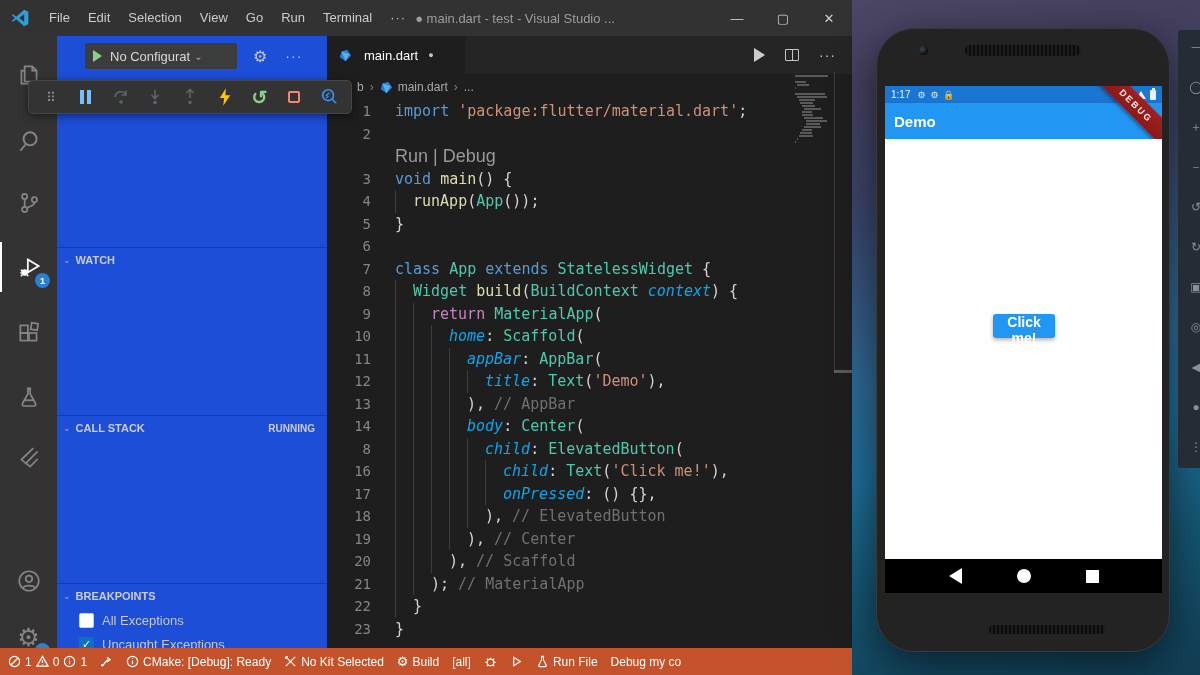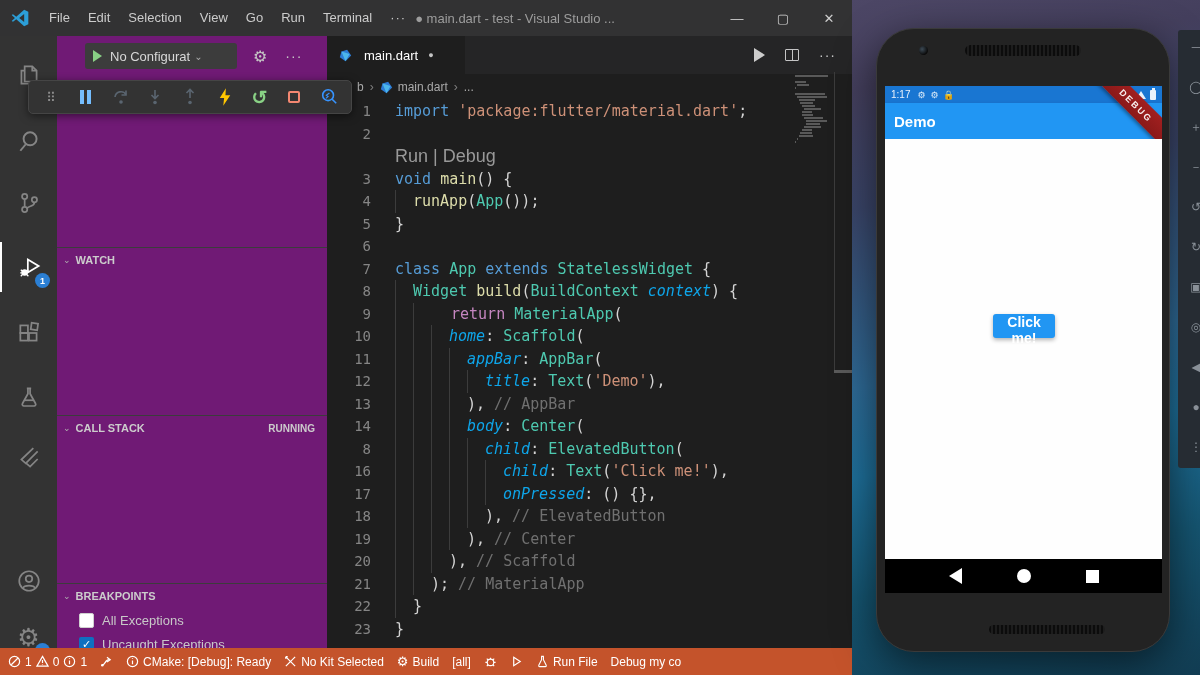--- a/index.html
+++ b/index.html
@@ -26,21 +26,21 @@
 
   
   .activitybar { position:absolute; left:0; top:36px; width:57px; height:612px; background:#333333; }
   .act-item { position:absolute; left:0; width:57px; height:50px; display:flex; align-items:center; justify-content:center; color:#858585; }
   .act-item.active { color:#ffffff; border-left:2px solid #ffffff; }
   .act-item svg { width:26px; height:26px; }
   .badge { position:absolute; right:7px; bottom:4px; min-width:15px; height:15px; border-radius:8px;
     background:#2b7fd4; color:#fff; font-size:9px; font-weight:bold; display:flex; align-items:center; justify-content:center; padding:0 3px; }
 
   
-  .sidebar { position:absolute; left:57px; top:36px; width:270px; height:612px; background:#701a75; }
+  .sidebar { position:absolute; left:57px; top:36px; width:270px; height:612px; background:#1d4ed8; }
   .debug-header { position:absolute; left:0; top:0; width:270px; height:40px; display:flex; align-items:center; }
   .config-box { display:flex; align-items:center; background:#3c3c3c; border-radius:3px; height:26px; margin-left:28px; padding:0 6px 0 8px; width:152px; }
   .play-green { width:0; height:0; border-left:9px solid #89d185; border-top:6px solid transparent; border-bottom:6px solid transparent; margin-right:8px; }
   .config-label { color:#d8d8d8; font-size:13px; white-space:nowrap; overflow:hidden; max-width:108px; }
   .config-chev { color:#aaa; font-size:10px; margin-left:4px; }
   .hdr-gear { color:#c5c5c5; font-size:16px; margin-left:16px; }
   .hdr-more { color:#c5c5c5; font-size:14px; margin-left:18px; letter-spacing:1px; }
 
   .section { position:absolute; left:0; width:270px; border-top:1px solid #3c3c3c; }
   .sec-head { height:24px; display:flex; align-items:center; color:#cccccc; font-size:11px; font-weight:bold; }
@@ -83,21 +83,21 @@
   .code-area { position:absolute; left:0; top:64px; width:460px; height:548px;
     font-family:"DejaVu Sans Mono", monospace; font-size:15px; }
   .code-row { display:flex; height:22.5px; line-height:22.5px; white-space:pre; }
   .ln { width:68px; text-align:right; padding-right:24px; color:#858585; font-size:14px; flex:none; }
   .lc { color:#d4d4d4; }
   .lens .lc { color:#999999; font-size:18px; font-family:"Liberation Sans", sans-serif; }
   .ind { display:inline-block; height:22.5px; vertical-align:top;
     background-image:linear-gradient(to right,#3c3c3c 1px,transparent 1px); background-size:18px 100%; }
   .tok-k { color:#569cd6; } .tok-t { color:#4ec9b0; } .tok-f { color:#dcdcaa; }
   .tok-s { color:#ce9178; } .tok-p { color:#d4d4d4; } .tok-v { color:#0ea5e9;font-style:italic; }
-  .tok-r { color:#c586c0;margin-left:20px; } .tok-c { color:#707070; }
+  .tok-r { color:#c586c0; } .tok-c { color:#707070; }
 
   .minimap { position:absolute; left:468px; top:36px; width:40px; height:90px; padding-top:3px; }
   .mm-bar { height:2px; margin-bottom:1px; background:#7a7a7a; opacity:.65; }
   .mm-border { position:absolute; left:507px; top:36px; width:1px; height:300px; background:#3c3c3c; }
   .editor-sash { position:absolute; left:507px; top:334px; width:18px; height:3px; background:#5a5a5a; }
 
   
   .statusbar { position:absolute; left:0; top:648px; width:852px; height:27px; background:#c4532b;
     display:flex; align-items:center; color:#ffffff; font-size:12px; padding-left:8px; overflow:hidden; white-space:nowrap; }
   .sb-item { display:flex; align-items:center; margin-right:13px; gap:4px; }

